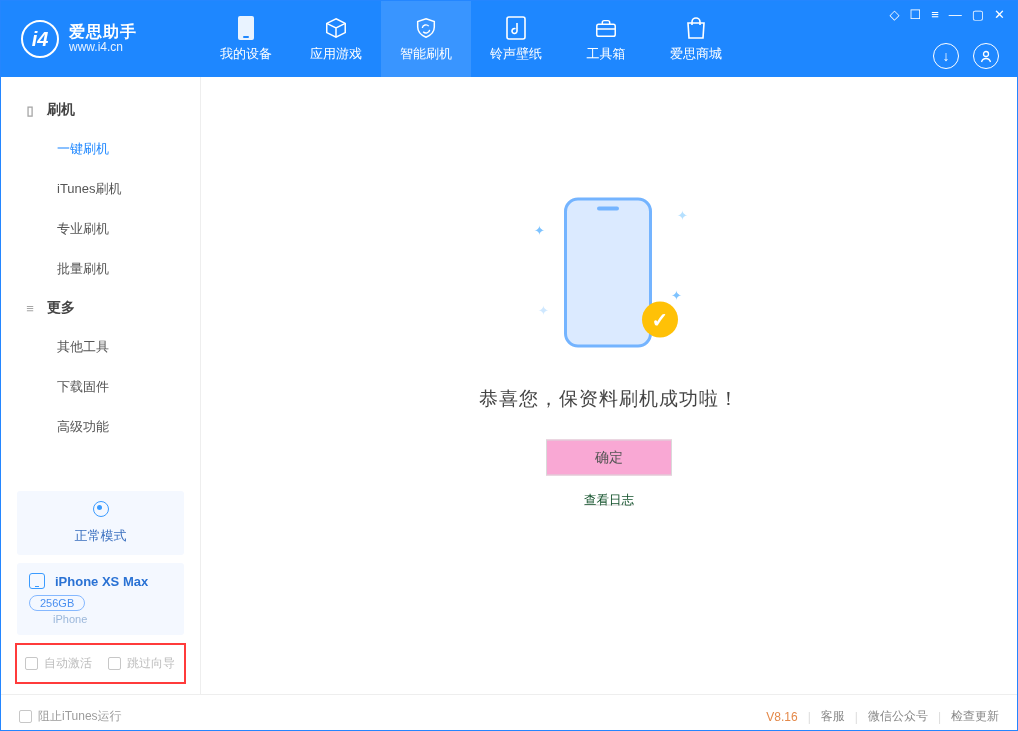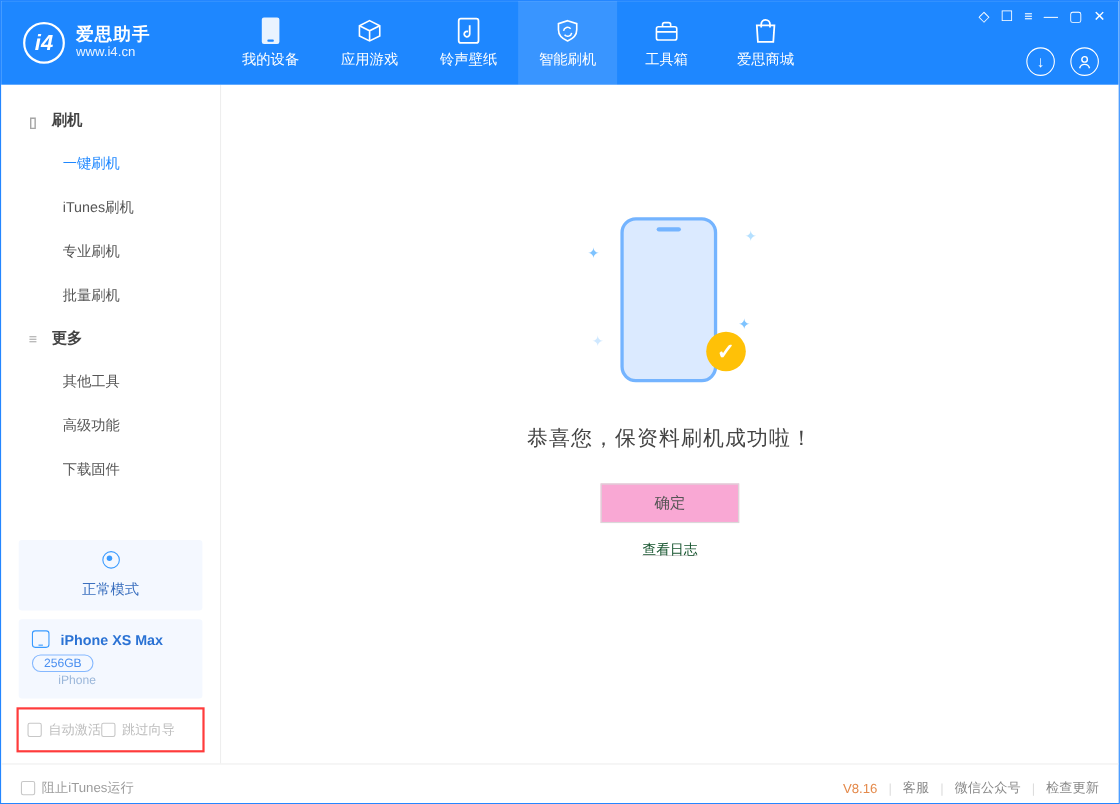--- a/index.html
+++ b/index.html
@@ -34,21 +34,21 @@
 .mode-box, .device-box { margin: 8px 16px; background: #f4f8ff; border-radius: 3px; padding: 10px 12px; font-size: 13px; color: #3a6fbf; flex-direction: column; }
 .mode-box { display: flex; align-items: center; gap: 10px; }
 .mode-dot { width: 16px; height: 16px; border: 1.5px solid #3a9bff; border-radius: 50%; position: relative; }
 .mode-dot::after { content: ""; position: absolute; width: 5px; height: 5px; background: #3a9bff; border-radius: 50%; left: 3px; top: 3px; }
 .device-head { display: flex; align-items: center; gap: 10px; font-weight: 600; color: #2a72d4; }
 .dev-icon { width: 16px; height: 16px; border: 1.5px solid #3a9bff; border-radius: 3px; position: relative; }
 .dev-icon::after { content:""; position:absolute; left:50%; bottom:1px; width:4px; height:1.5px; background:#3a9bff; transform:translateX(-50%);}
 .cap-pill { display:inline-block; margin:6px 0 2px 0; padding:1px 10px; border:1px solid #85b8ff; color:#4a8ff0; border-radius:10px; font-size:11px; }
 .dev-sub { font-size:11px; color:#9bb7da;padding-left:24px; }
 
-.redbox { margin: 8px 14px 10px; border: 2px solid #ff3b3b; padding: 10px 8px; display: flex; align-items: center; }
+.redbox { margin: 8px 14px 10px; border: 2px solid #ff3b3b; padding: 10px 8px; display: flex; gap: 16px; align-items: center; }
 .chk { display: flex; align-items: center; gap: 6px; font-size: 12px; color: #bdbdbd; cursor: pointer; }
 .chkbox { width: 13px; height: 13px; border: 1px solid #c7c7c7; border-radius: 2px; }
 
 
 .main { flex: 1; position: relative; }
 .center { position: absolute; left: 50%; top: 44%; transform: translate(-50%,-50%); display: flex; flex-direction: column; align-items: center; }
 .illus { position: relative; width: 150px; height: 170px; }
 .phone { position:absolute; left:30px; top:10px; width:88px; height:150px; border:3px solid #74b4ff; border-radius:14px; background:#dbeaff; }
 .phone::before { content:""; position:absolute; left:50%; top:6px; width:22px; height:4px; background:#74b4ff; border-radius:3px; transform:translateX(-50%);}
 .check-badge { position:absolute; right:6px; bottom:20px; width:36px; height:36px; background:#ffc107; border-radius:50%; display:flex; align-items:center; justify-content:center; color:#fff; font-size:20px; font-weight:700; }
@@ -91,37 +91,37 @@
     </div>
     <div class="nav-item">
       <span class="nav-ico">
         <svg width="26" height="26" viewBox="0 0 26 26">
             <path d="M13 3 23 8v10l-10 5L3 18V8z" fill="none" stroke="#fff" stroke-width="1.6"></path>
             <path d="M3 8l10 5 10-5M13 13v10" fill="none" stroke="#fff" stroke-width="1.6"></path>
           </svg>
       </span>
       <span>应用游戏</span>
     </div>
+    <div class="nav-item active">
+      <span class="nav-ico">
+        <svg width="26" height="26" viewBox="0 0 26 26">
+            <path d="M13 3l9 3v6c0 6-4 9-9 11-5-2-9-5-9-11V6z" fill="none" stroke="#fff" stroke-width="1.6"></path>
+            <path d="M9 13a4 4 0 0 1 7-2m1 4a4 4 0 0 1-7 2" fill="none" stroke="#fff" stroke-width="1.5"></path>
+          </svg>
+      </span>
+      <span>智能刷机</span>
+    </div>
     <div class="nav-item">
       <span class="nav-ico">
         <svg width="22" height="26" viewBox="0 0 22 26">
             <rect x="2" y="2" width="18" height="22" rx="2" fill="none" stroke="#fff" stroke-width="1.6"></rect>
             <path d="M12 8v8a2.5 2.5 0 1 1-1.5-2.3" fill="none" stroke="#fff" stroke-width="1.6"></path>
           </svg>
       </span>
       <span>铃声壁纸</span>
-    </div>
-    <div class="nav-item active">
-      <span class="nav-ico">
-        <svg width="26" height="26" viewBox="0 0 26 26">
-            <path d="M13 3l9 3v6c0 6-4 9-9 11-5-2-9-5-9-11V6z" fill="none" stroke="#fff" stroke-width="1.6"></path>
-            <path d="M9 13a4 4 0 0 1 7-2m1 4a4 4 0 0 1-7 2" fill="none" stroke="#fff" stroke-width="1.5"></path>
-          </svg>
-      </span>
-      <span>智能刷机</span>
     </div>
     <div class="nav-item">
       <span class="nav-ico">
         <svg width="26" height="24" viewBox="0 0 26 24">
             <rect x="3" y="8" width="20" height="13" rx="2" fill="none" stroke="#fff" stroke-width="1.6"></rect>
             <path d="M9 8V6a2 2 0 0 1 2-2h4a2 2 0 0 1 2 2v2M3 13h20" fill="none" stroke="#fff" stroke-width="1.6"></path>
           </svg>
       </span>
       <span>工具箱</span>
     </div>
@@ -165,22 +165,22 @@
     <div class="side-item active">一键刷机</div>
     <div class="side-item">iTunes刷机</div>
     <div class="side-item">专业刷机</div>
     <div class="side-item">批量刷机</div>
 
     <div class="side-group-title">
       <span class="gicon">≡</span>
       <span>更多</span>
     </div>
     <div class="side-item">其他工具</div>
+    <div class="side-item">下载固件</div>
     <div class="side-item">高级功能</div>
-    <div class="side-item">下载固件</div>
 
     <div class="side-bottom">
       <div class="mode-box">
         <span class="mode-dot"></span>
         <span>正常模式</span>
       </div>
       <div class="device-box">
         <div class="device-head">
           <span class="dev-icon"></span>
           <span>iPhone XS Max</span>

